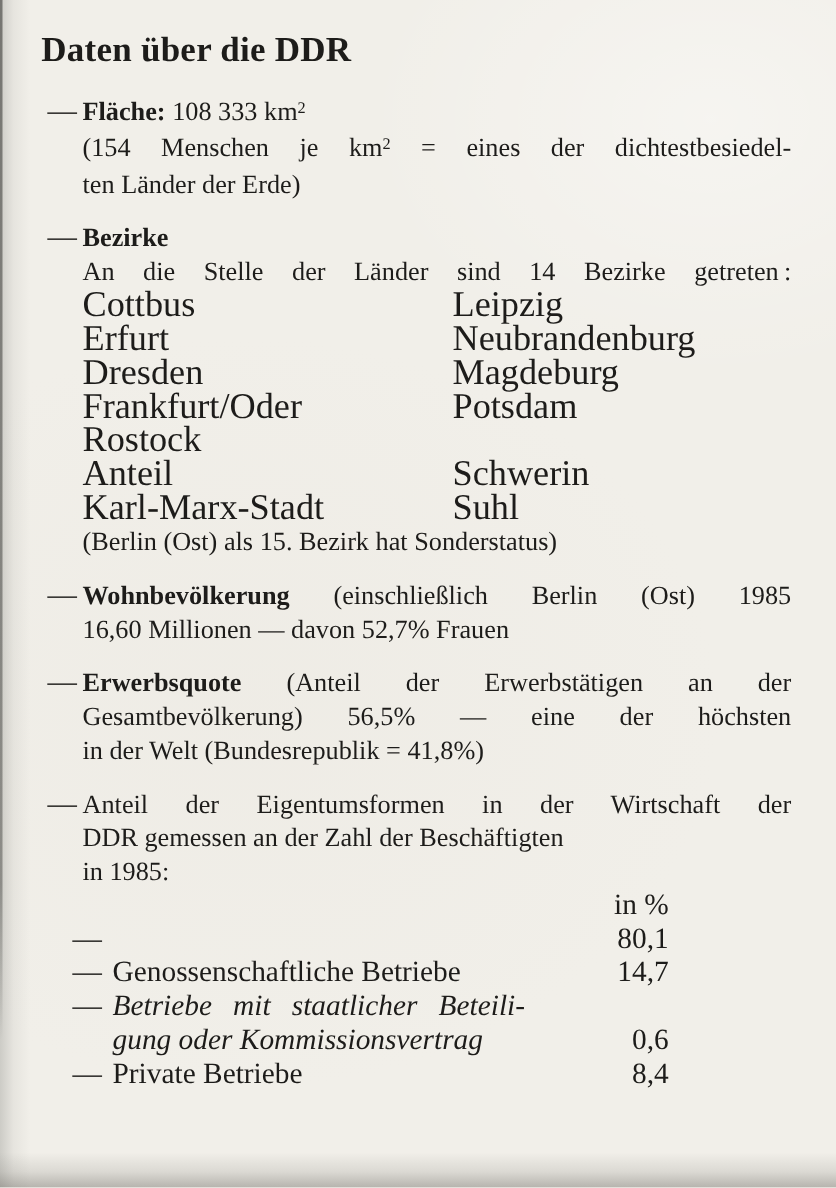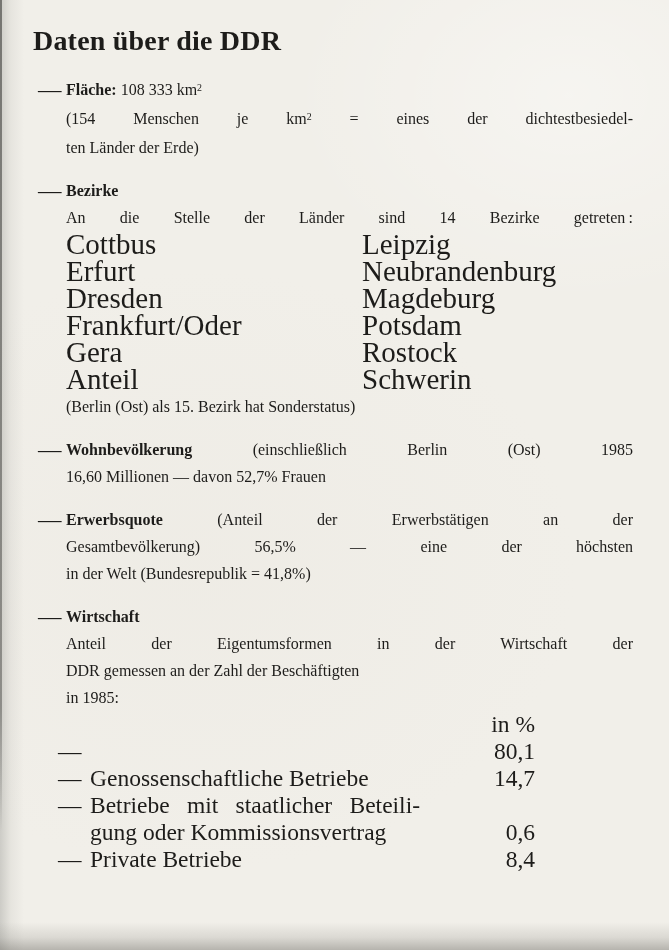--- a/index.html
+++ b/index.html
@@ -52,21 +52,21 @@
   .dash {
     width: 33px;
     box-sizing: border-box;
     padding-left: 5px;
     flex: none;
     font-size: 23.5px;
     line-height: 27px;
   }
   .content { flex: 1; min-width: 0; }
   .line {
-    font-size: 16px;
+    font-size: 21px;
     line-height: 27px;
   }
   .j { text-align: justify; text-align-last: justify; }
   b, .bold { font-weight: bold; }
   sup.s {
     font-size: 0.62em;
     vertical-align: baseline;
     position: relative;
     top: -0.45em;
     letter-spacing: 0;
@@ -83,21 +83,21 @@
     width: 477px;
     margin-left: -8px;
   }
   .trow {
     display: flex;
     font-size: 23.5px;
     line-height: 27px;
   }
   .tdash { width: 32px; flex: none; }
   .tlabel { width: 330px; flex: none; }
-  .tlabel .tline { display: block; }
+  .tlabel .tline { display: block; font-style: italic; }
   .j2 { text-align: justify; text-align-last: justify; }
   .tval {
     flex: 1;
     text-align: right;
     align-self: flex-end;
     font-family: Liberation Serif, serif;
   }
 </style>
 </head>
 <body>
@@ -137,26 +137,29 @@
             </div>
           <div class="colrow">
               <span>Dresden</span>
               <span>Magdeburg</span>
             </div>
           <div class="colrow">
               <span>Frankfurt/Oder</span>
               <span>Potsdam</span>
             </div>
           <div class="colrow">
-              <span>Gera</span>
               <span>Rostock</span>
             </div>
           <div class="colrow">
               <span>Anteil</span>
               <span>Schwerin</span>
+            </div>
+          <div class="colrow">
+              <span>Karl-Marx-Stadt</span>
+              <span>Suhl</span>
             </div>
         </div>
         <div class="line">(Berlin (Ost) als 15. Bezirk hat Sonderstatus)</div>
       </div>
     </div>
   </section>
 
   <section class="sec">
     <div class="row">
       <div class="dash">—</div>
@@ -175,21 +178,20 @@
         <div class="line j">Gesamtbevölkerung) 56,5% — eine der höchsten</div>
         <div class="line">in der Welt (Bundesrepublik = 41,8%)</div>
       </div>
     </div>
   </section>
 
   <section class="sec">
     <div class="row">
       <div class="dash">—</div>
       <div class="content">
-        <div class="line bold">Wirtschaft</div>
         <div class="line j">Anteil der Eigentumsformen in der Wirtschaft der</div>
         <div class="line">DDR gemessen an der Zahl der Beschäftigten</div>
         <div class="line">in 1985:</div>
 
         <div class="wtable">
           <div class="trow">
             <span class="tval">in %</span>
           </div>
           <div class="trow">
             <span class="tdash">—</span>

